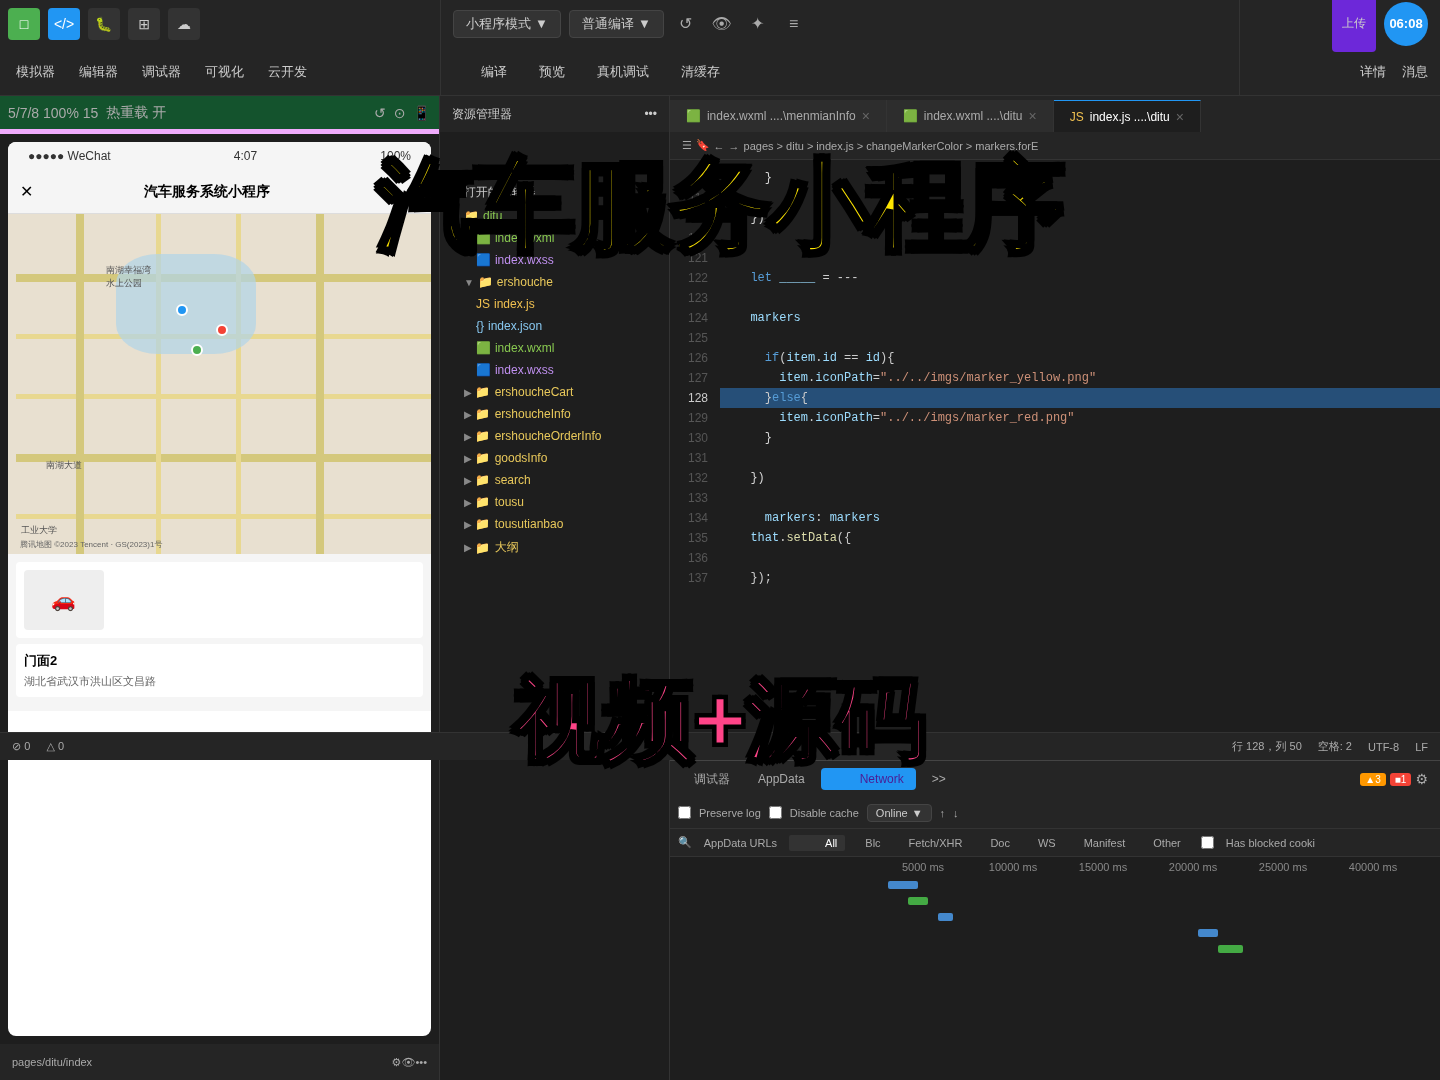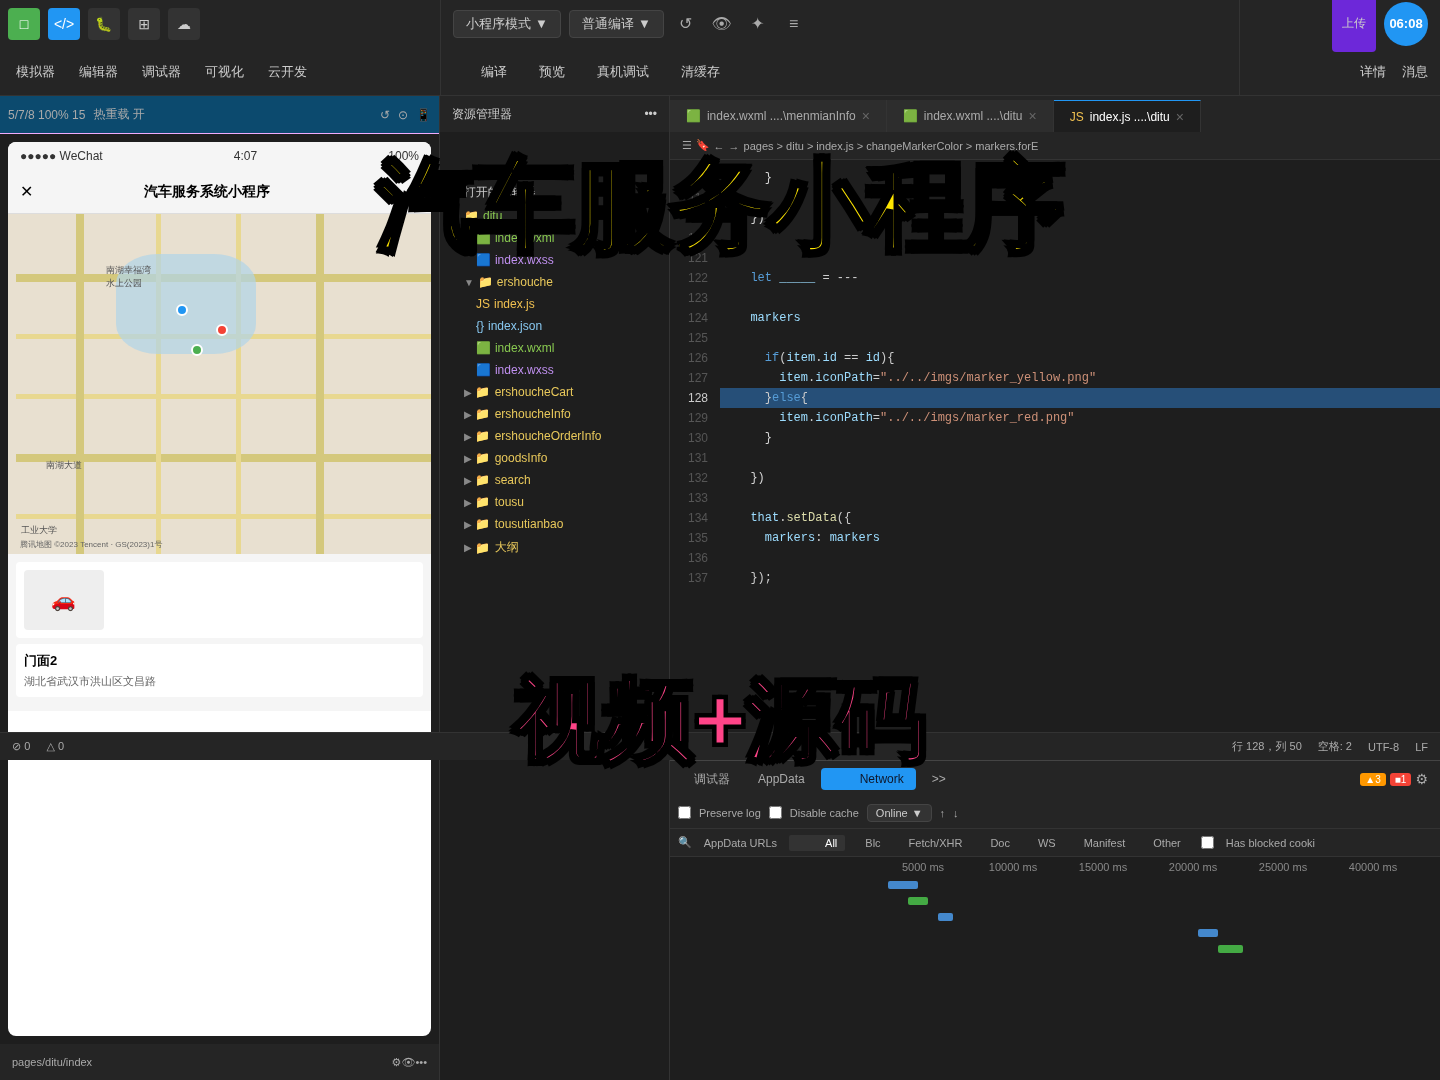--- a/index.html
+++ b/index.html
@@ -171,46 +171,46 @@
       background: #1e1e1e;
       border-right: 1px solid #333;
       display: flex;
       flex-direction: column;
       position: relative;
       overflow: hidden;
     }
 
     .simulator-toolbar {
       height: 38px;
-      background: #0c4a6e;
+      background: #14532d;
       display: flex;
       align-items: center;
       padding: 0 8px;
       gap: 8px;
-      font-size: 12px;
+      font-size: 14px;
       color: #aaa;
-      border-bottom: 1px solid #f0abfc;
+      border-bottom: 5px solid #f0abfc;
     }
 
     .phone-frame {
       flex: 1;
       background: white;
       margin: 8px;
       border-radius: 8px;
       overflow: hidden;
       position: relative;
     }
 
     .phone-status-bar {
       background: #f5f5f5;
       height: 28px;
       display: flex;
       align-items: center;
       justify-content: space-between;
-      padding: 0 12px;
+      padding: 0 20px;
       font-size: 12px;
       color: #333;
       gap: 32px;
     }
 
     .phone-nav-bar {
       background: #f5f5f5;
       height: 44px;
       display: flex;
       align-items: center;
@@ -553,21 +553,21 @@
     .bottom-tab {
       padding: 4px 12px;
       font-size: 12px;
       color: #aaa;
       cursor: pointer;
       border-radius: 4px;
     }
 
     .bottom-tab.active {
       background: #2196F3;
-      color: #0f172a;
+      color: #4c1d95;
       padding-left: 39px;
     }
 
     .bottom-toolbar {
       height: 32px;
       background: #252525;
       display: flex;
       align-items: center;
       padding: 0 8px;
       gap: 8px;
@@ -963,22 +963,22 @@
           <div class="code-line">  <span class="var">markers</span></div>
           <div class="code-line"></div>
           <div class="code-line">    <span class="kw">if</span>(<span class="var">item</span>.<span class="var">id</span> == <span class="var">id</span>){</div>
           <div class="code-line">      <span class="var">item</span>.<span class="var">iconPath</span>=<span class="str">"../../imgs/marker_yellow.png"</span></div>
           <div class="code-line highlighted">    }<span class="kw">else</span>{</div>
           <div class="code-line">      <span class="var">item</span>.<span class="var">iconPath</span>=<span class="str">"../../imgs/marker_red.png"</span></div>
           <div class="code-line">    <span class="op">}</span></div>
           <div class="code-line"></div>
           <div class="code-line">  <span class="op">})</span></div>
           <div class="code-line"></div>
+          <div class="code-line">    <span class="var">markers</span>: <span class="var">markers</span></div>
           <div class="code-line">  <span class="var">that</span>.<span class="fn">setData</span>({</div>
-          <div class="code-line">    <span class="var">markers</span>: <span class="var">markers</span></div>
           <div class="code-line"></div>
           <div class="code-line">  });</div>
         </div>
       </div>
     </div>
 
     <div class="bottom-status-bar" style="position:absolute; bottom:320px; left:0; right:0;">
       <span>⊘ 0</span>
       <span>△ 0</span>
       <span style="flex:1"></span>

